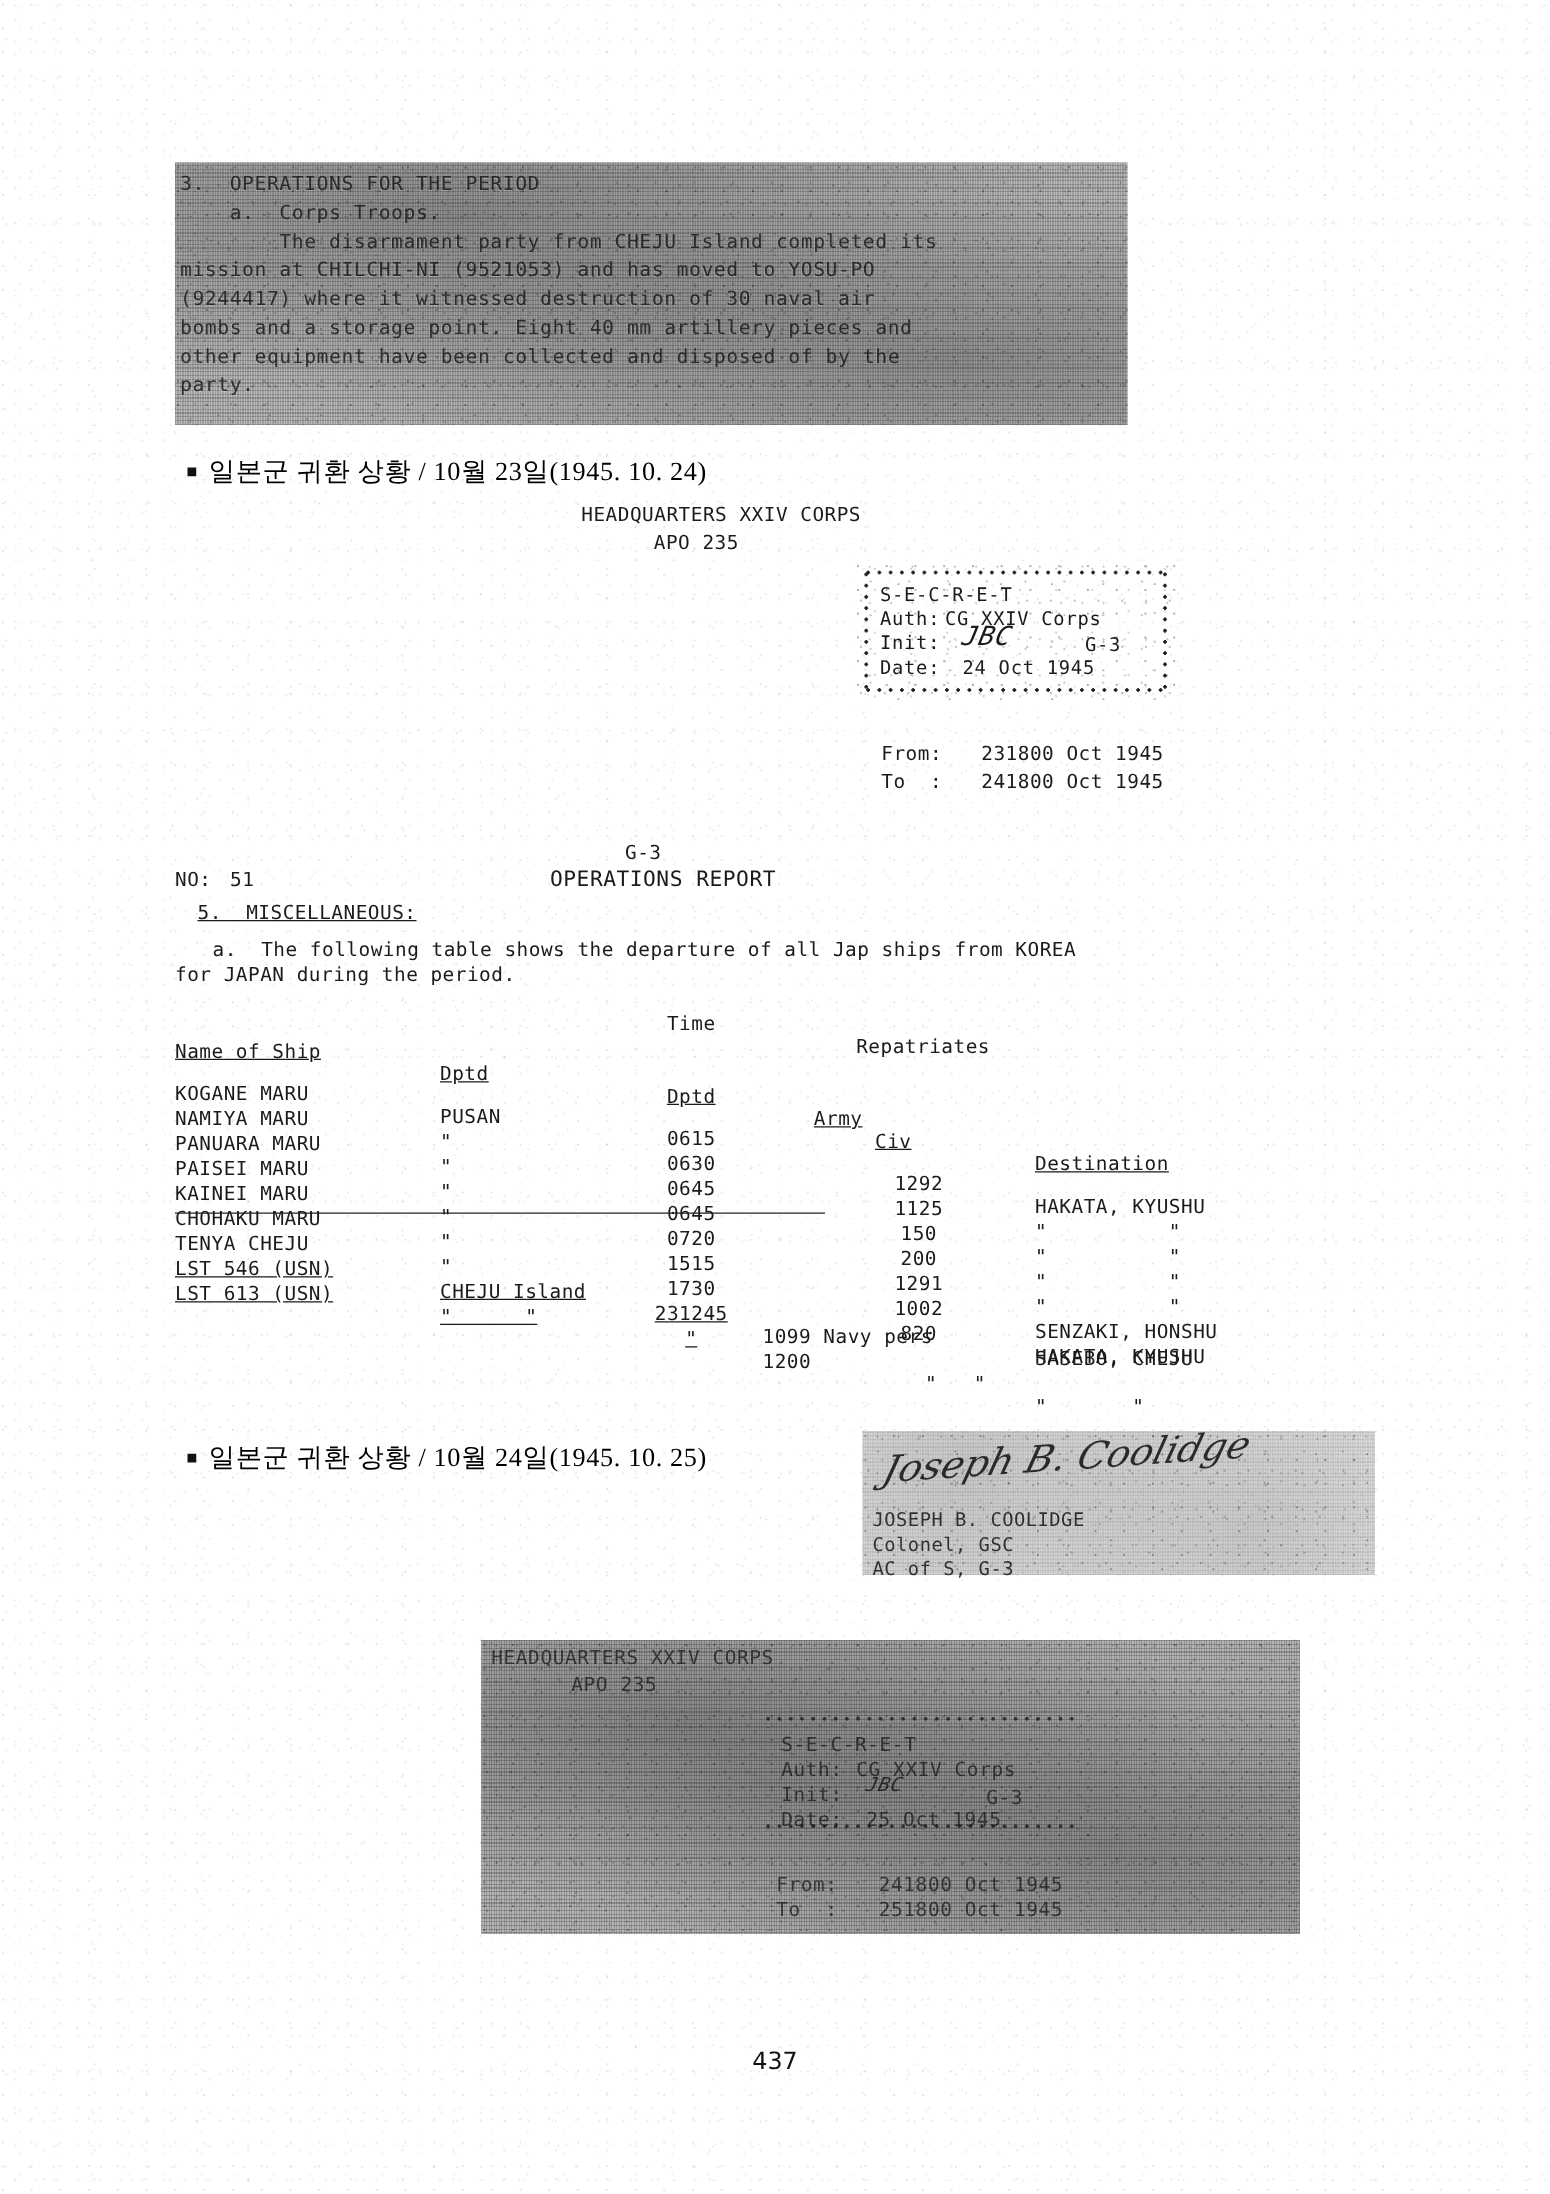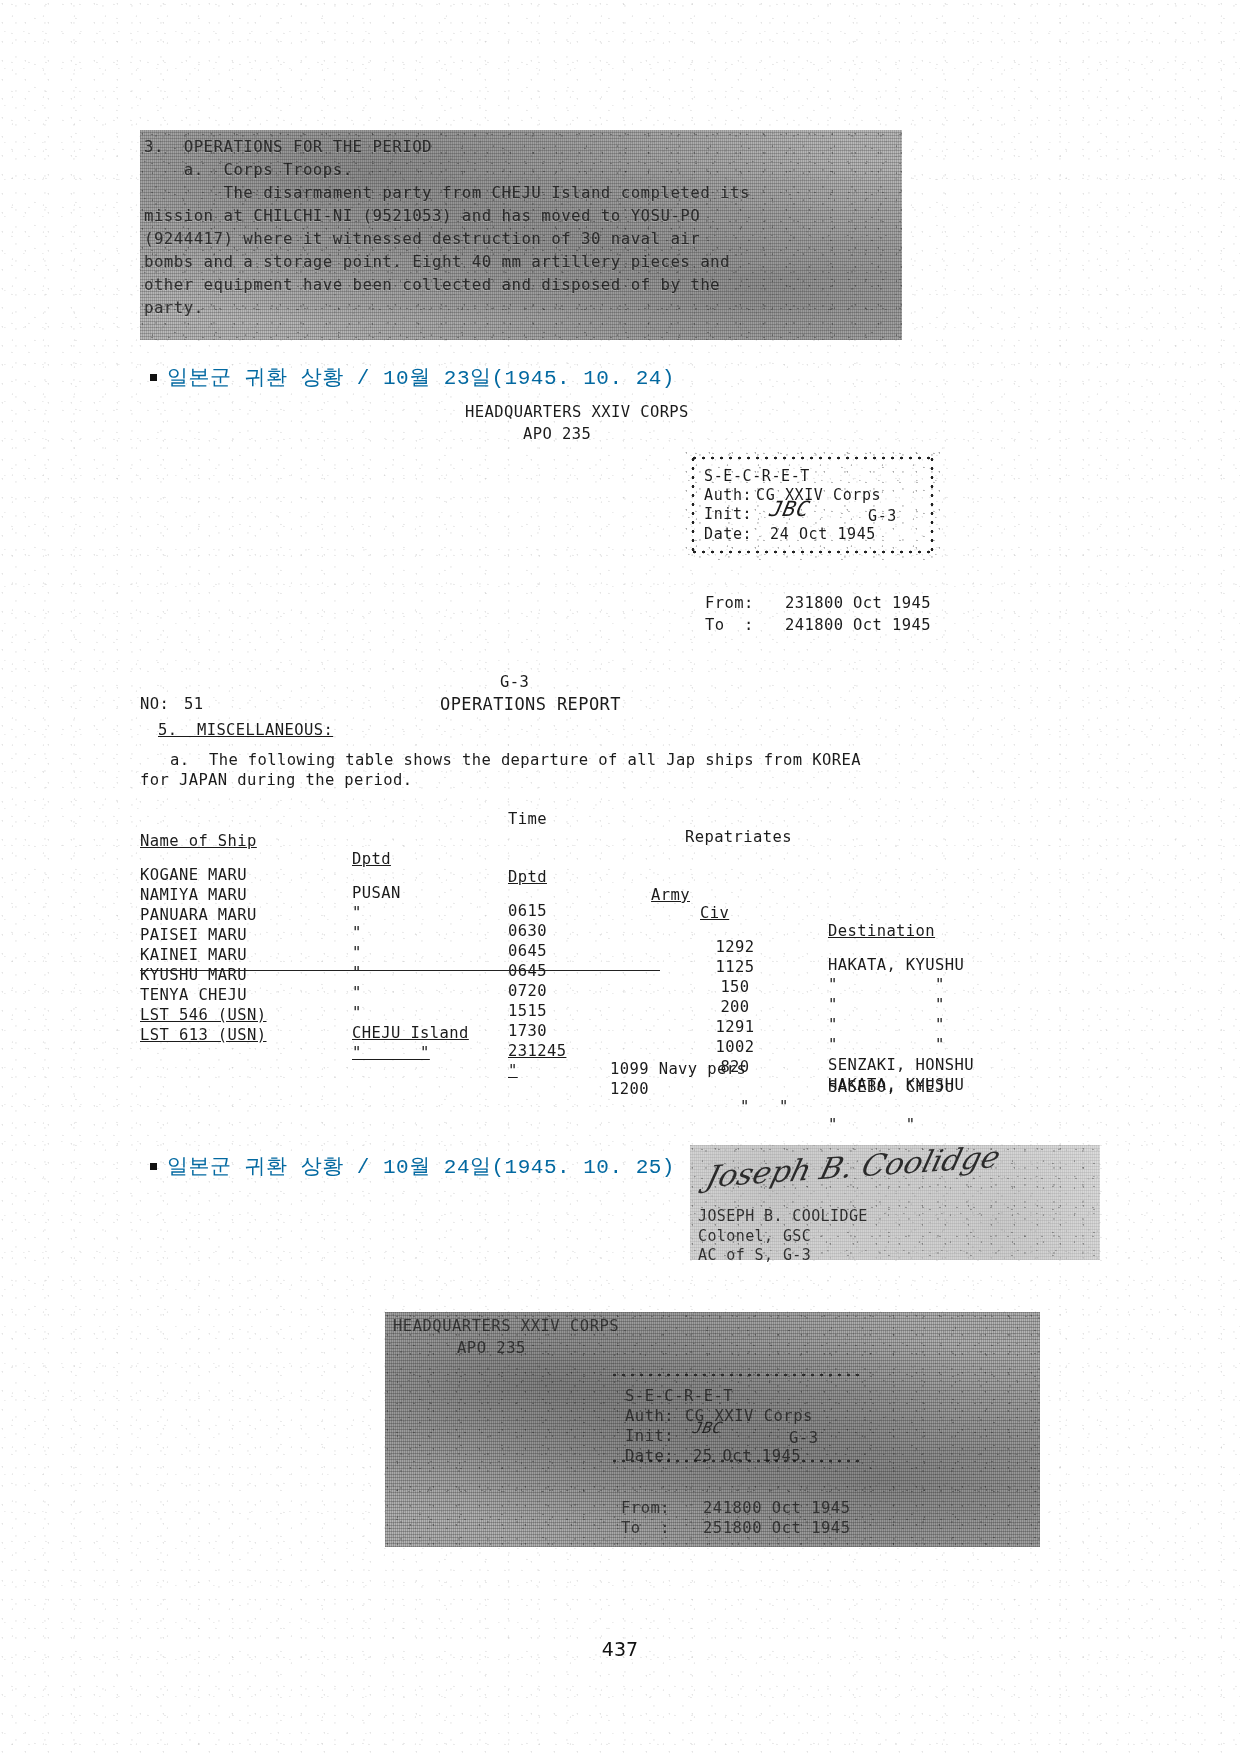--- a/index.html
+++ b/index.html
@@ -72,23 +72,23 @@
     letter-spacing: 0.6px;
     color: #151515;
     white-space: pre;
     opacity: 0.80;
     text-shadow: 0.5px 0 0 rgba(0,0,0,0.25), -0.5px 0.5px 0 rgba(255,255,255,0.25);
   }
 
   
   .kr-caption {
     position: absolute;
-    font-family: Liberation Mono, monospace;
+    font-family: Liberation Serif, serif;
     font-size: 21px;
-    color: #0369a1;
+    color: #000000;
     letter-spacing: 0.5px;
     white-space: nowrap;
   }
   .kr-caption .bullet {
     display: inline-block;
     width: 7px;
     height: 7px;
     background: #111;
     margin-right: 10px;
     vertical-align: 3px;
@@ -170,21 +170,21 @@
     height: 20px;
     font-family: "DejaVu Sans Mono", monospace;
     font-size: 15.5px;
     letter-spacing: 0.4px;
     color: #1b1b1b;
     white-space: pre;
   }
   #ship-table span { position: absolute; }
   .c-name { left: 0px; width: 210px; }
   .c-dptd { left: 212px; width: 140px; }
-  .c-time { left: 368px; width: 90px; }
+  .c-time { left: 368px; width: 90px; text-align: center; }
   .c-army { left: 470px; width: 80px; text-align: right; }
   .c-civ  { left: 560px; width: 70px; text-align: center; }
   .c-dest { left: 688px; }
 
   .rule {
     position: absolute;
     height: 1px;
     background: #222;
   }
 
@@ -380,21 +380,21 @@
     </div>
     <div class="row">
       <span class="c-name">KAINEI MARU</span>
       <span class="c-dptd">"</span>
       <span class="c-time">0720</span>
       <span class="c-army"></span>
       <span class="c-civ">1291</span>
       <span class="c-dest">"          "</span>
     </div>
     <div class="row">
-      <span class="c-name">KYUSHU MARU</span>
+      <span class="c-name">CHOHAKU MARU</span>
       <span class="c-dptd">"</span>
       <span class="c-time">1515</span>
       <span class="c-army"></span>
       <span class="c-civ">1002</span>
       <span class="c-dest">SENZAKI, HONSHU</span>
     </div>
     <div class="row">
       <span class="c-name">TENYA CHEJU</span>
       <span class="c-dptd">"</span>
       <span class="c-time">1730</span>

